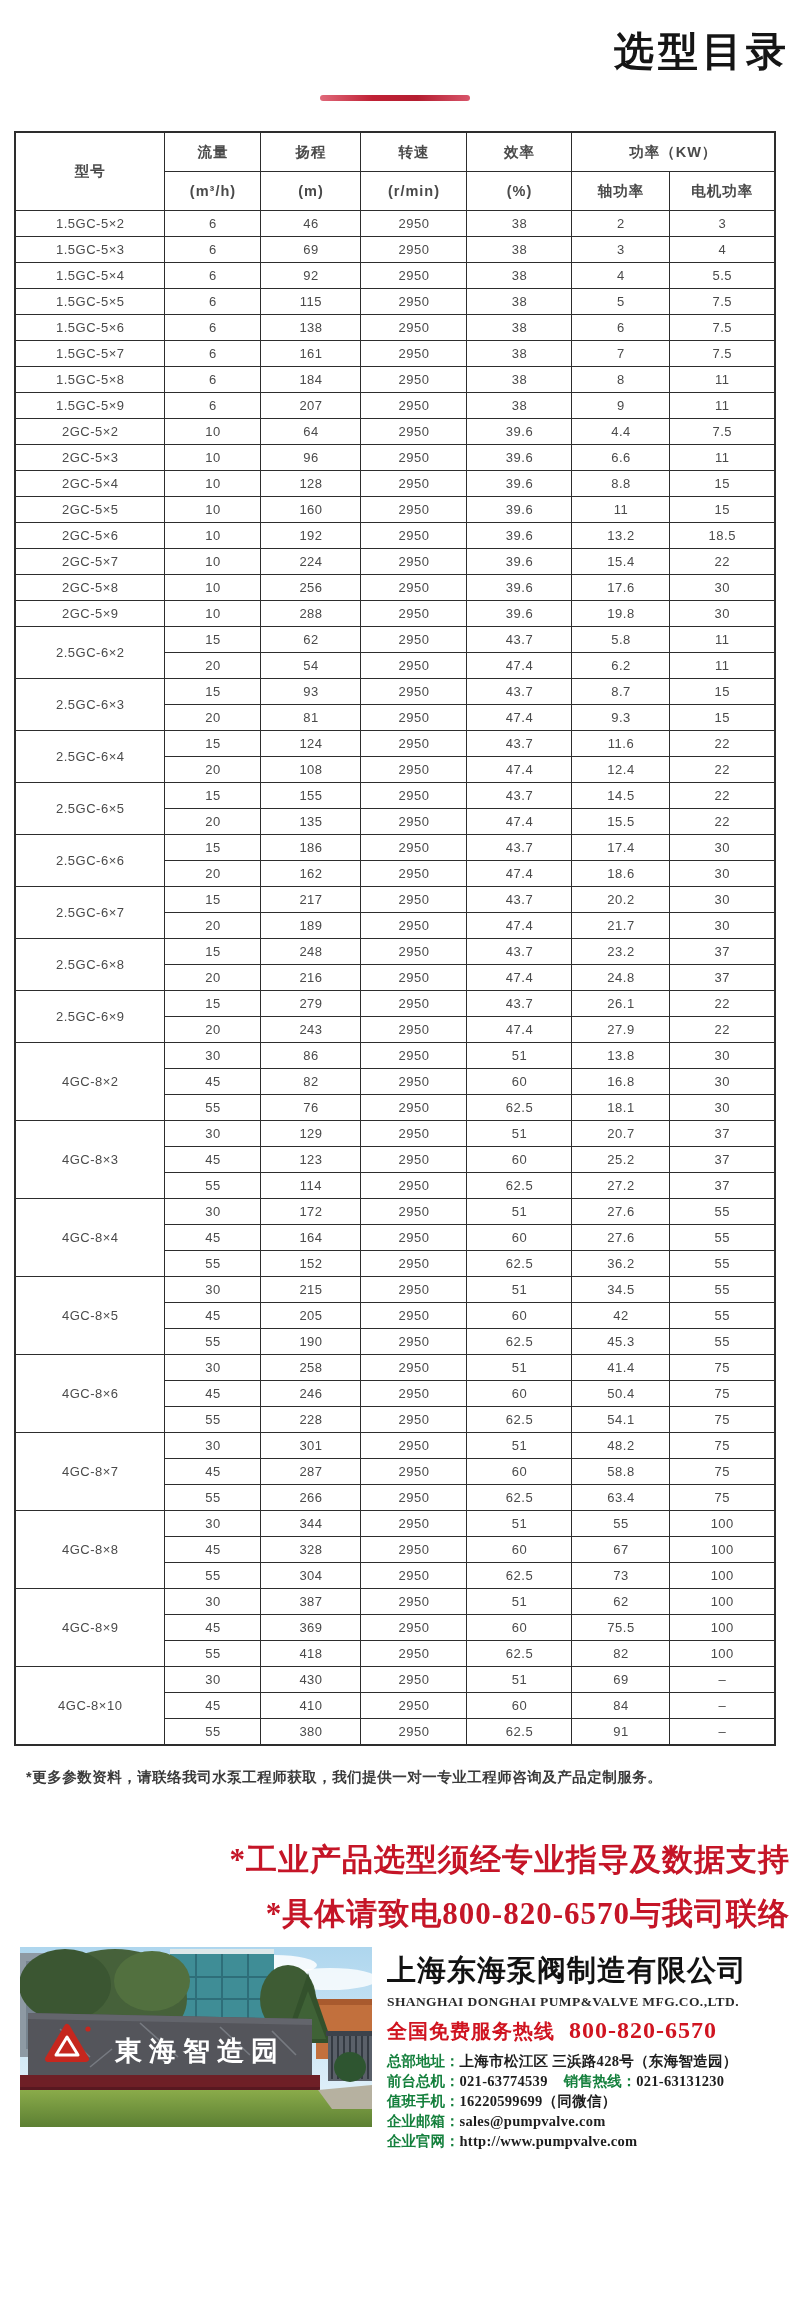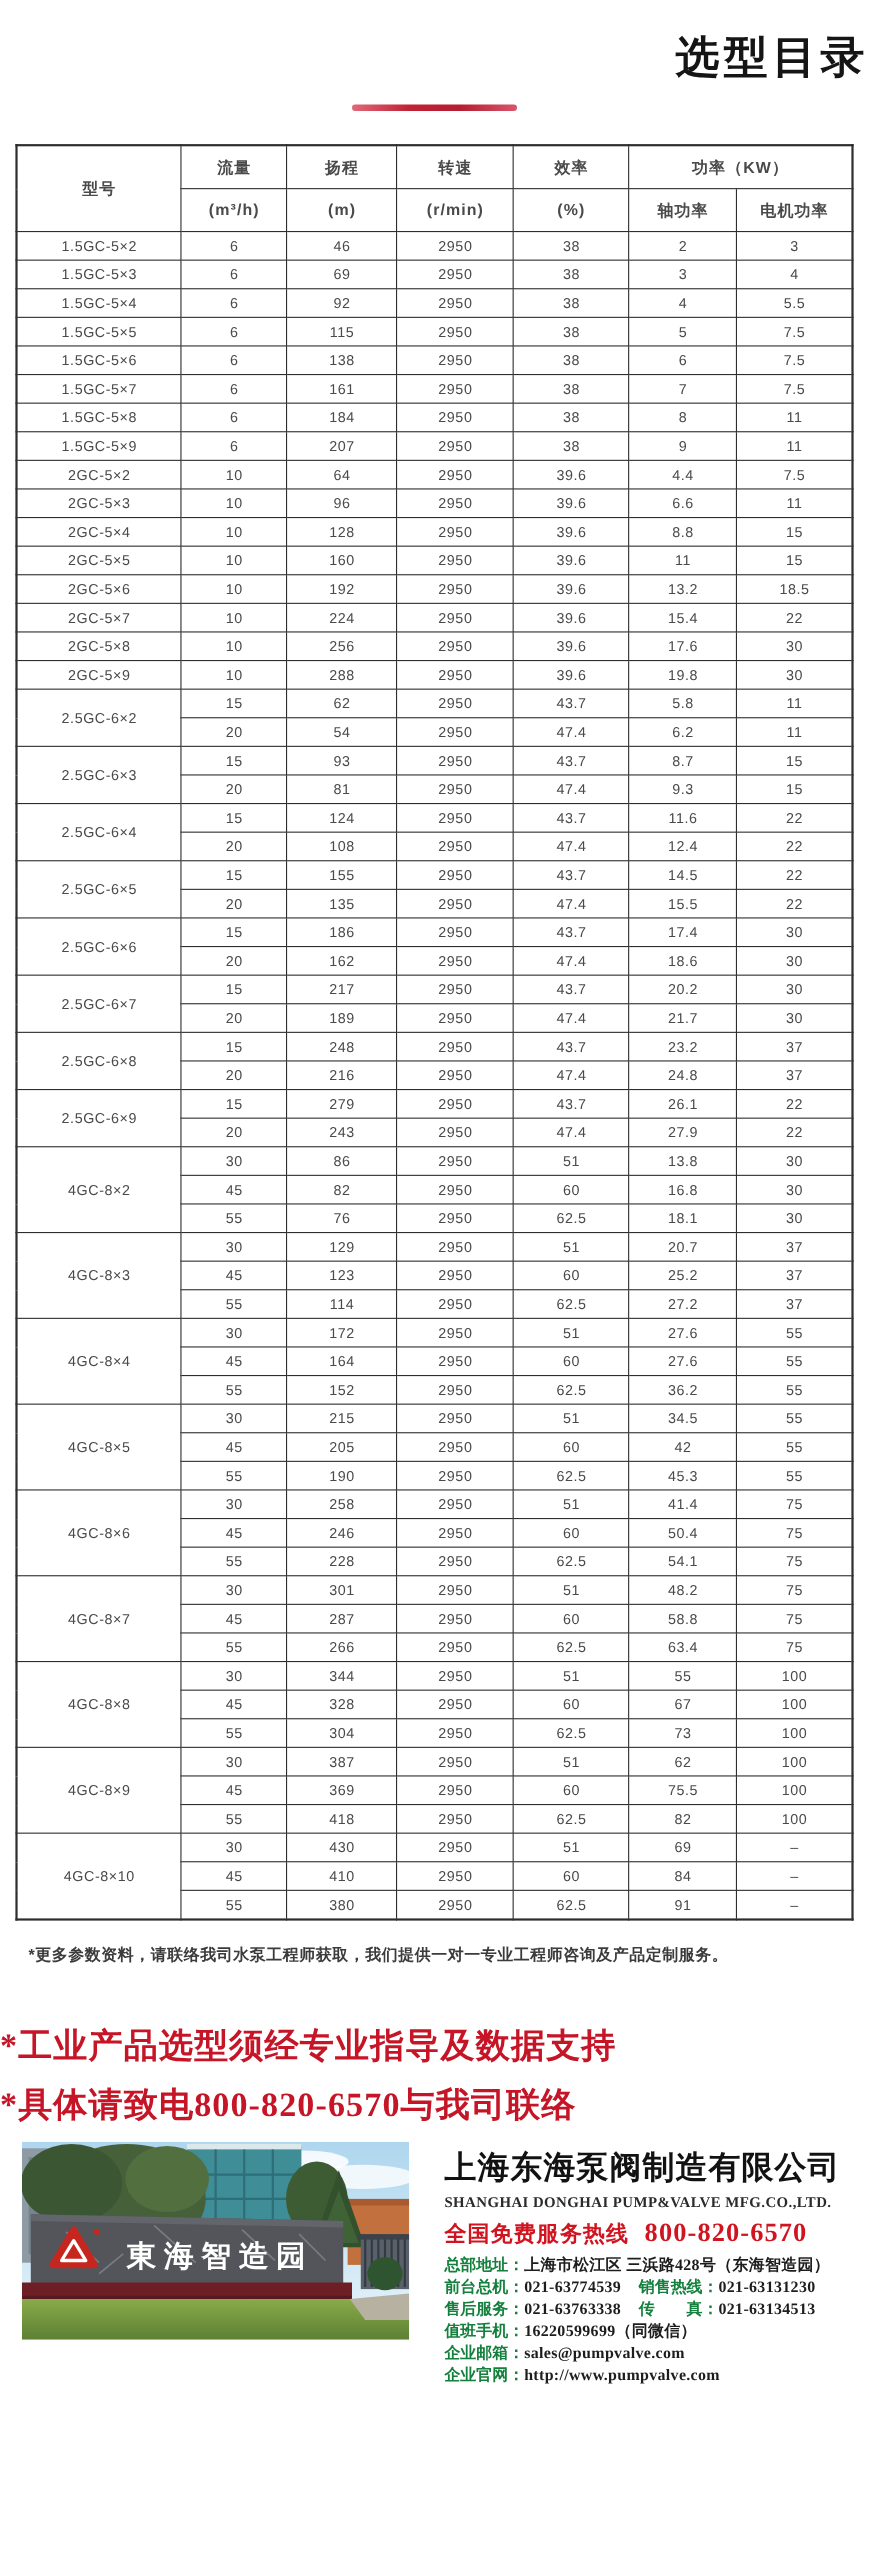--- a/index.html
+++ b/index.html
@@ -74,21 +74,21 @@
   .order-banner .banner-title{
     color:#ffffff;
     font-size:42px;
     font-weight:900;
     letter-spacing:10px;
     text-shadow:1px 2px 3px rgba(120,0,10,0.35);
   }
   
   .order-notes{
     margin-top:46px;
-    text-align:left;
+    text-align:right;
     font-family:"Liberation Serif",serif;
   }
   .order-note{
     font-size:31px;
     line-height:54px;
     font-weight:900;
     color:#c51527;
     letter-spacing:1px;
   }
   
@@ -97,21 +97,21 @@
     display:flex;
     align-items:flex-start;
   }
   .company-photo{
     flex:0 0 352px;
     width:352px;height:180px;
     display:block;
   }
   .company-info{
     flex:1;
-    padding-left:32px;
+    padding-left:15px;
     padding-top:4px;
   }
   .company-name-cn{
     font-size:29px;
     font-weight:900;
     color:#121212;
     letter-spacing:1px;
     white-space:nowrap;
   }
   .company-name-en{
@@ -751,21 +751,20 @@
     <div class="company-info">
       <div class="company-name-cn">上海东海泵阀制造有限公司</div>
       <div class="company-name-en">SHANGHAI DONGHAI PUMP&amp;VALVE MFG.CO.,LTD.</div>
       <div class="hotline-line">
         <span class="hotline-label">全国免费服务热线</span>
         <span class="hotline-number">800-820-6570</span>
       </div>
       <div class="contact-lines">
           <div class="contact-line"><span class="c-label">总部地址：</span><span class="c-value">上海市松江区 三浜路428号（东海智造园）</span></div>
           <div class="contact-line"><span class="c-label">前台总机：</span><span class="c-value">021-63774539</span><span class="c-label c-pair2">销售热线：</span><span class="c-value">021-63131230</span></div>
-          <div class="contact-line"><span class="c-label">售后服务：</span><span class="c-value">021-63763338</span><span class="c-label c-pair2">传　　真：</span><span class="c-value">021-63134513</span></div>
           <div class="contact-line"><span class="c-label">值班手机：</span><span class="c-value">16220599699（同微信）</span></div>
           <div class="contact-line"><span class="c-label">企业邮箱：</span><span class="c-value">sales@pumpvalve.com</span></div>
           <div class="contact-line"><span class="c-label">企业官网：</span><span class="c-value">http://www.pumpvalve.com</span></div>
         </div>
     </div>
 
   </div>
 
 </div>
 

